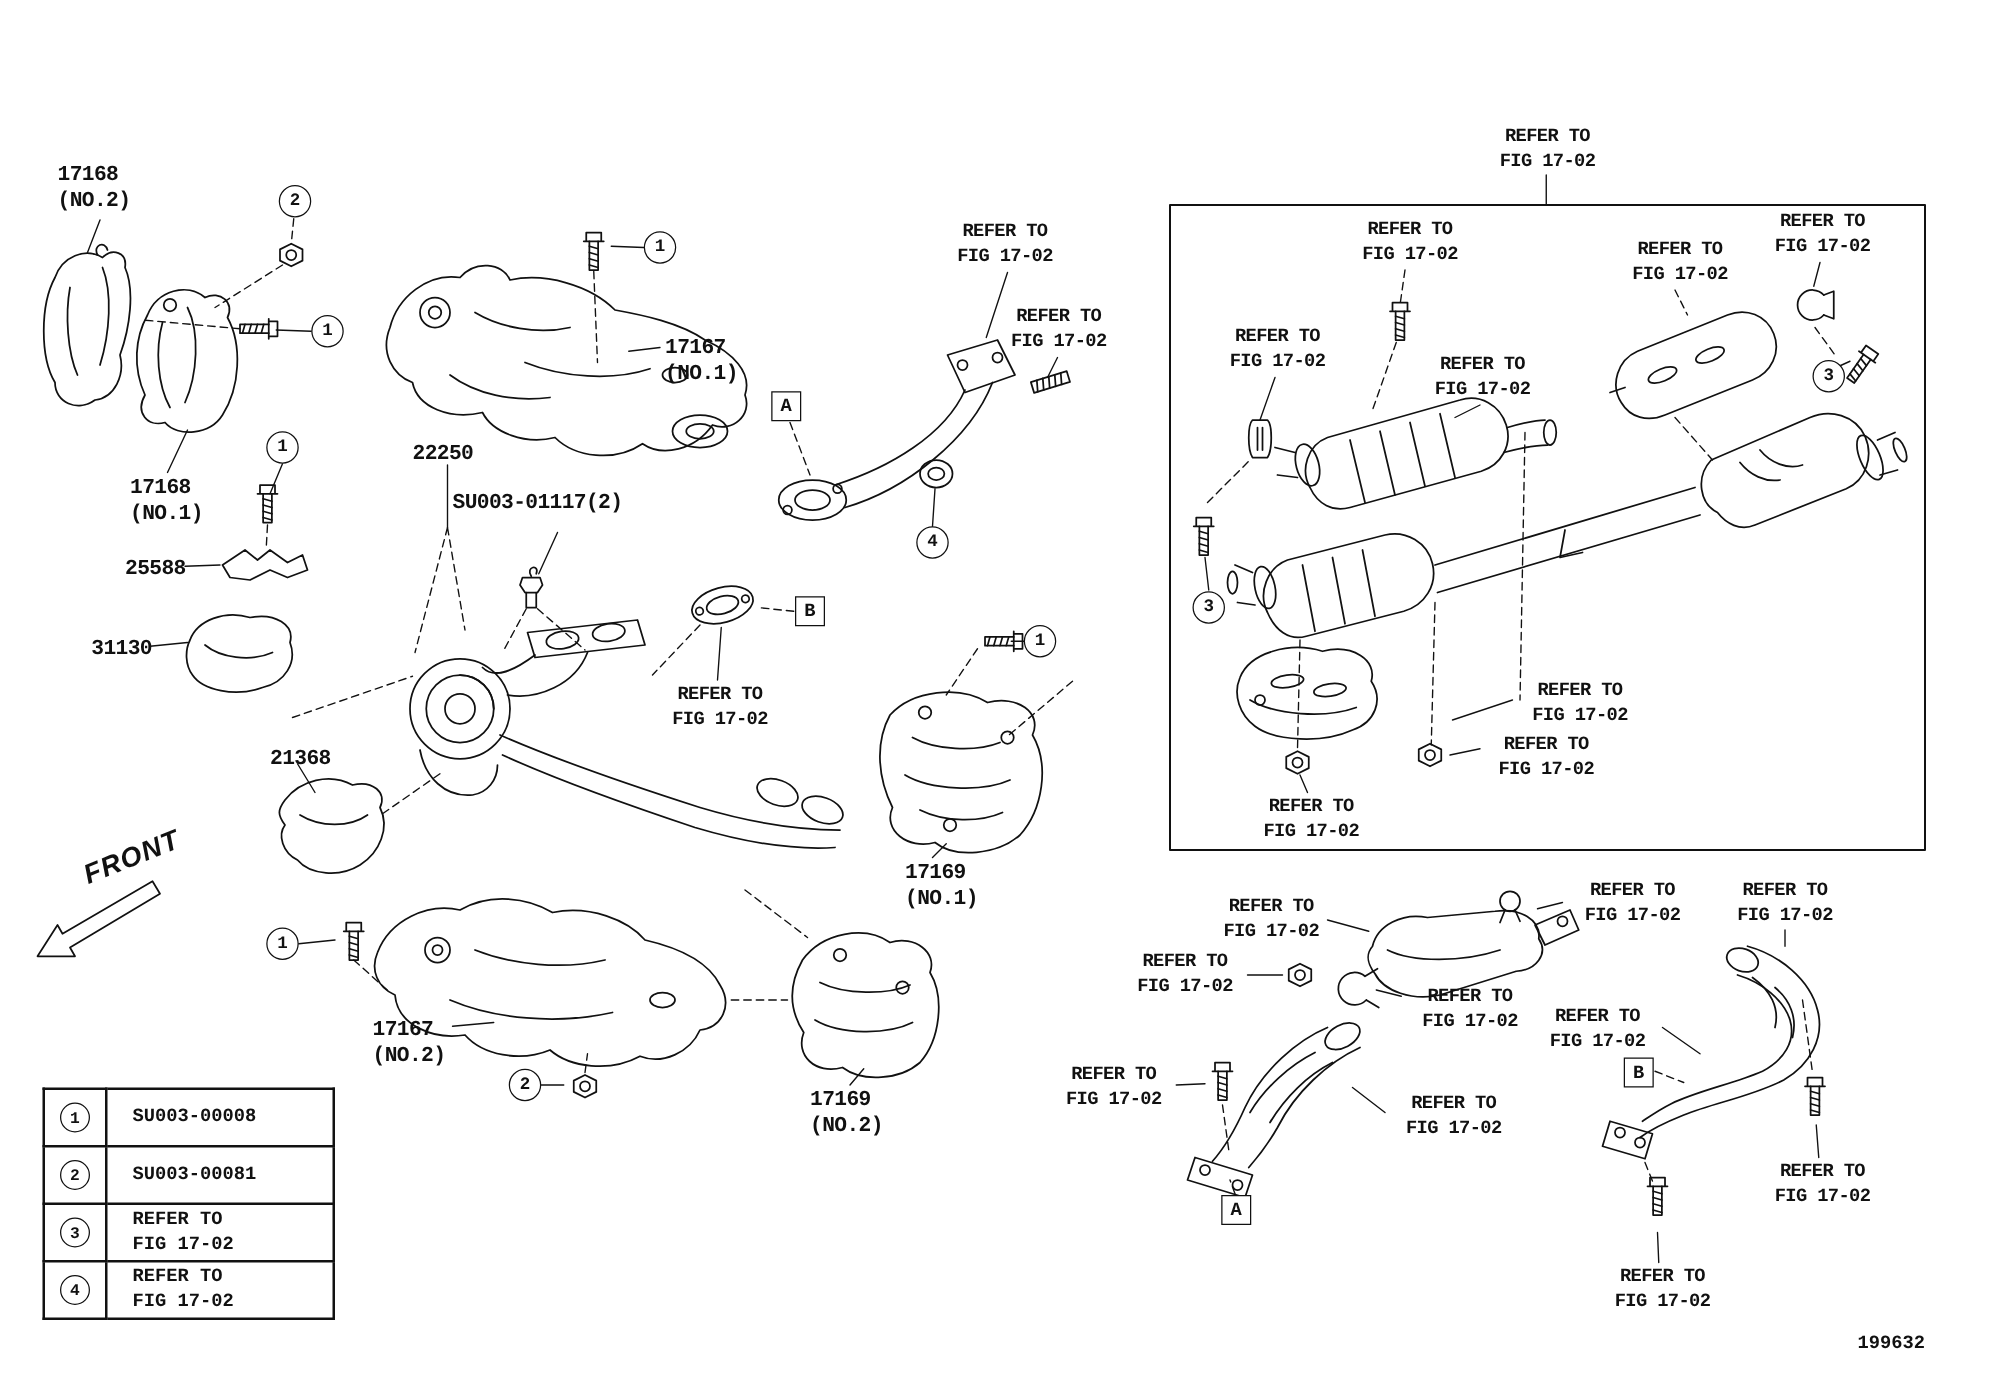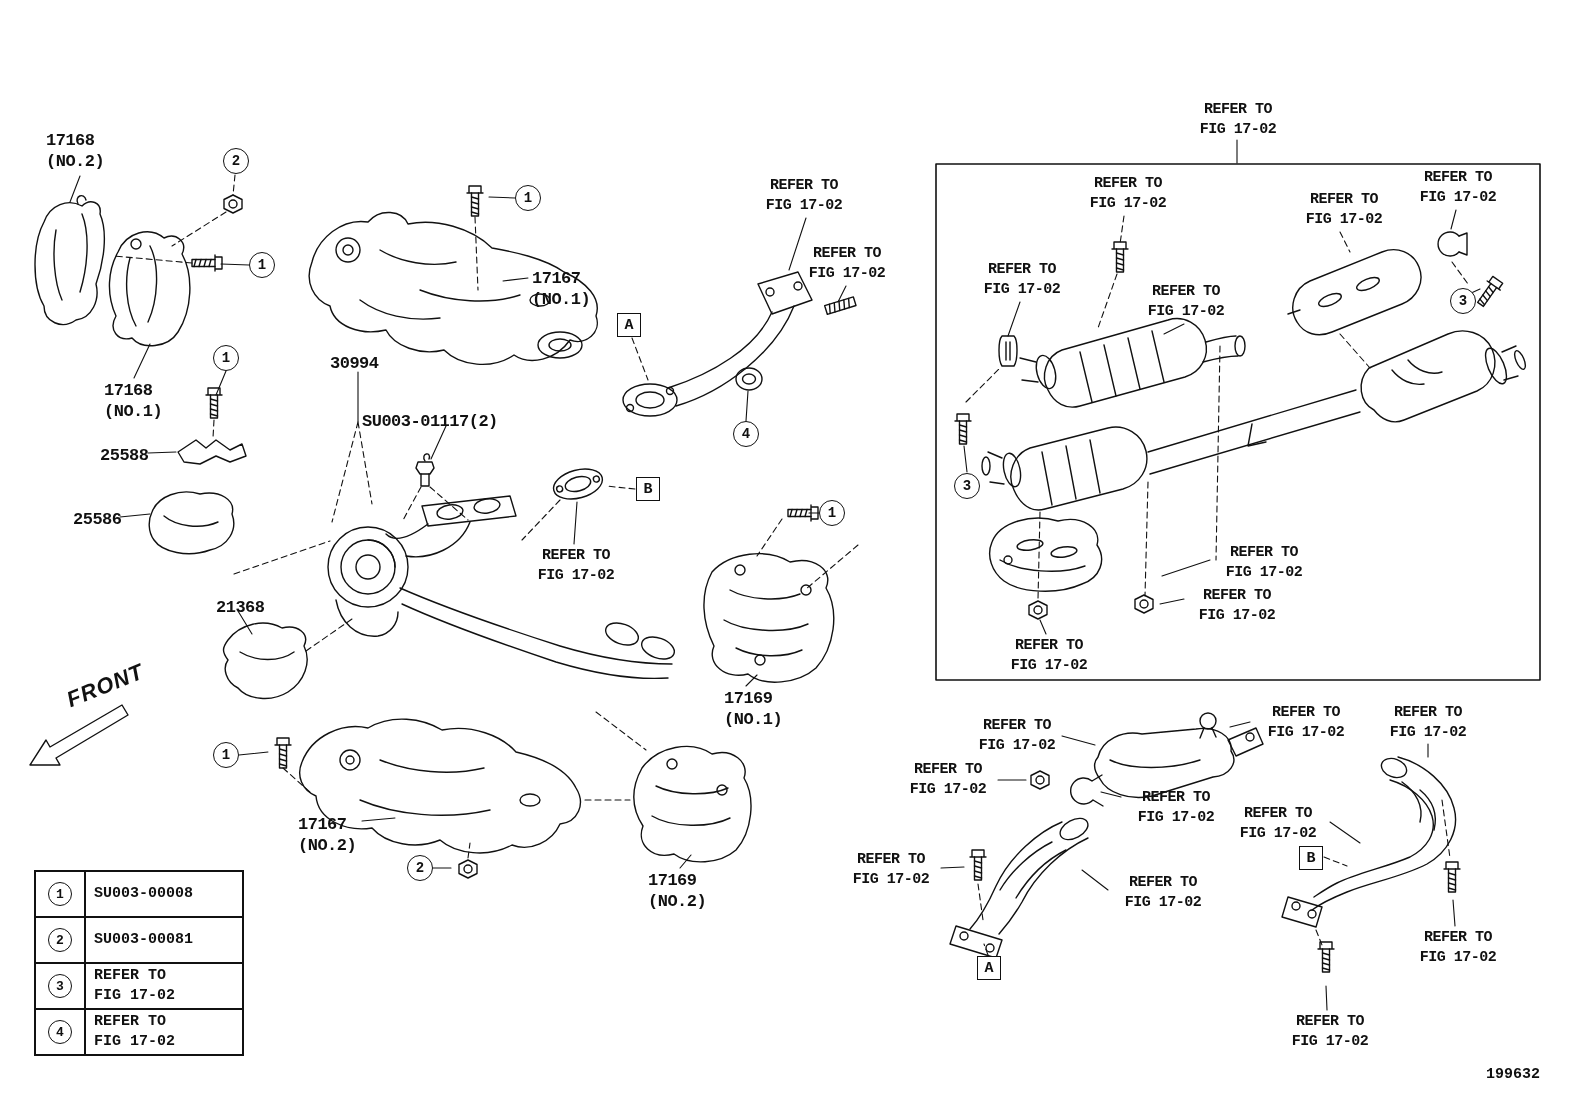--- a/index.html
+++ b/index.html
@@ -13,21 +13,21 @@
   .ncircle{position:absolute;width:26px;height:26px;border:1.6px solid #111;border-radius:50%;
            box-sizing:border-box;display:flex;align-items:center;justify-content:center;
            font-size:14px;font-weight:bold;background:#fff;}
   .lbox{position:absolute;width:24px;height:24px;border:1.6px solid #111;box-sizing:border-box;
         display:flex;align-items:center;justify-content:center;font-size:15px;font-weight:bold;background:#fff;}
   .front-label{position:absolute;left:68px;top:688px;font-size:22px;font-weight:bold;font-style:italic;
                font-family:"Liberation Sans",sans-serif;transform:rotate(-22deg);transform-origin:left center;letter-spacing:1px;}
   .legend{position:absolute;left:34px;top:870px;border-collapse:collapse;background:#fff;}
   .legend td{border:2px solid #111;}
   .legend .lc{width:46px;height:42px;text-align:center;vertical-align:middle;}
-  .legend .lt{width:140px;padding:2px 8px;font-size:15px;font-weight:bold;line-height:20px;white-space:pre-line;}
+  .legend .lt{width:140px;padding:2px 20px;font-size:15px;font-weight:bold;line-height:20px;white-space:pre-line;}
   .legend .cnum{display:inline-flex;width:24px;height:24px;border:1.5px solid #111;border-radius:50%;
                 box-sizing:border-box;align-items:center;justify-content:center;font-size:13px;font-weight:bold;}
   .fignum{position:absolute;left:1486px;top:1066px;font-size:15px;font-weight:bold;}
 </style>
 </head>
 <body>
 
 <div class="stage">
 
   <svg class="art" width="1592" height="1099" viewBox="0 0 1592 1099">
@@ -272,24 +272,24 @@
       </g>
     </g>
   </svg>
 
   <div class="plabel" style="left:46px;top:130px">17168
 (NO.2)</div>
   <div class="plabel" style="left:532px;top:268px">17167
 (NO.1)</div>
   <div class="plabel" style="left:104px;top:380px">17168
 (NO.1)</div>
-  <div class="plabel" style="left:330px;top:353px">30994</div>
-  <div class="plabel" style="left:362px;top:411px">SU003-01117(2)</div>
+  <div class="plabel" style="left:330px;top:353px">22250</div>
+  <div class="plabel" style="left:362px;top:392px">SU003-01117(2)</div>
   <div class="plabel" style="left:100px;top:445px">25588</div>
-  <div class="plabel" style="left:73px;top:509px">25586</div>
+  <div class="plabel" style="left:73px;top:509px">31130</div>
   <div class="plabel" style="left:216px;top:597px">21368</div>
   <div class="plabel" style="left:724px;top:688px">17169
 (NO.1)</div>
   <div class="plabel" style="left:298px;top:814px">17167
 (NO.2)</div>
   <div class="plabel" style="left:648px;top:870px">17169
 (NO.2)</div>
 
   <div class="rlabel" style="left:752px;top:176px">REFER TO
 FIG 17-02</div>

